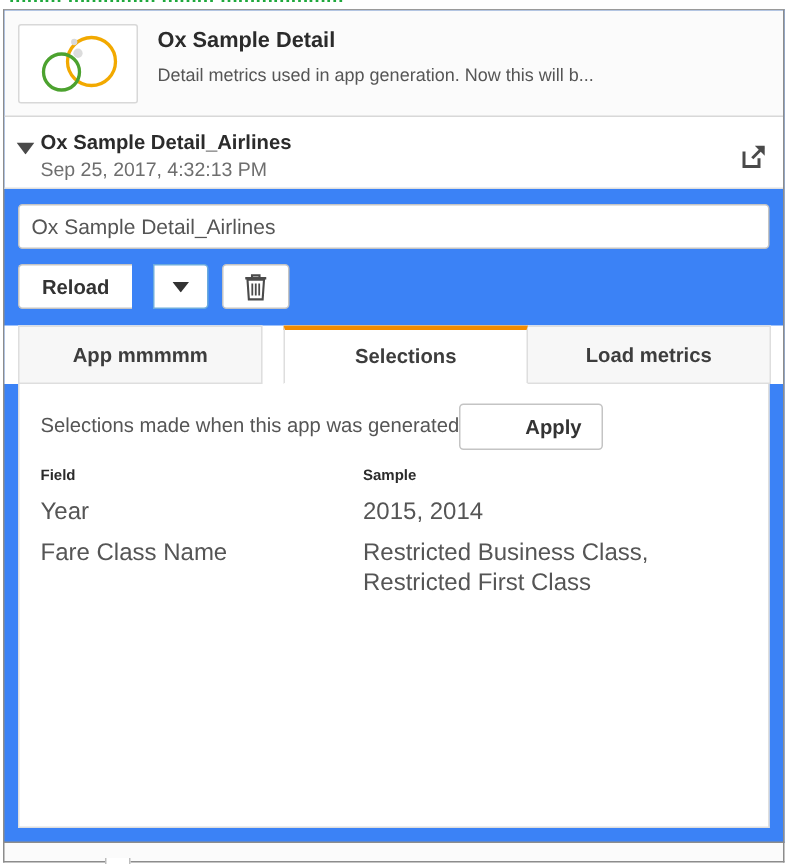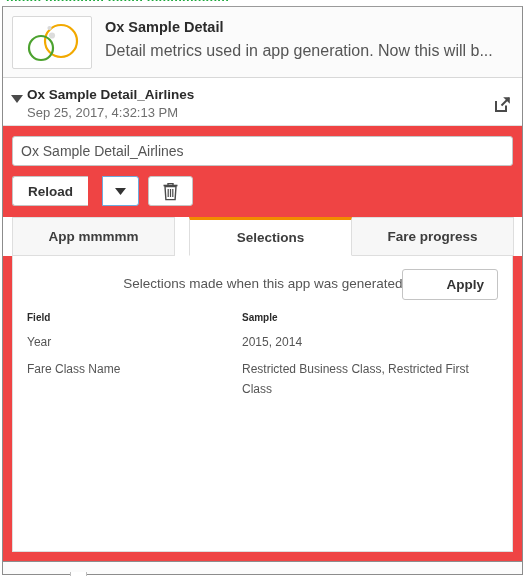--- a/index.html
+++ b/index.html
@@ -39,21 +39,21 @@
   
   .panel {
     position: absolute;
     top: 6px;
     left: 2px;
     width: 521px;
     height: 556px;
     box-sizing: border-box;
     border: 1px solid #8c8c8c;
     border-top-color: #9a9a9a;
-    background: #ef4444;
+    background: #3b82f6;
     display: flex;
     flex-direction: column;
   }
 
   
   .app-header {
     display: flex;
     align-items: flex-start;
     padding: 9px 10px 9px 9px;
     background: #fbfbfb;
@@ -83,21 +83,21 @@
   }
   .app-name {
     font-size: 14.5px;
     font-weight: bold;
     color: #2b2b2b;
     line-height: 20px;
     white-space: nowrap;
     overflow: hidden;
   }
   .app-desc {
-    font-size: 16px;
+    font-size: 12px;
     color: #555555;
     line-height: 21px;
     margin-top: 3px;
     white-space: nowrap;
     overflow: hidden;
     text-overflow: clip;
   }
 
   
   .task-row {
@@ -251,21 +251,21 @@
     border-top: none;
     box-sizing: border-box;
     background: #ffffff;
     padding: 14px 14px 0 14px;
     overflow: hidden;
     margin-top: -1px;
   }
   .sel-head {
     display: flex;
     align-items: flex-start;
-    justify-content: flex-end;
+    justify-content: flex-start;
   }
   .sel-note {
     font-size: 13.5px;
     color: #555555;
     line-height: 30px;
   }
   .btn-apply {
     min-width: 80px;
     height: 31px;
     padding-left: 43px;
@@ -279,21 +279,21 @@
   table.sel-table th {
     text-align: left;
     font-size: 10px;
     font-weight: bold;
     color: #2b2b2b;
     padding: 0 0 9px 0;
     vertical-align: top;
   }
   table.sel-table td {
     text-align: left;
-    font-size: 12px;
+    font-size: 16px;
     color: #555555;
     padding: 0 0 7px 0;
     vertical-align: top;
     line-height: 20px;
     margin-top: 16px;
   }
   .col-field { width: 215px; }
   .col-values { width: auto; padding-right: 8px; }
 
   
@@ -381,21 +381,21 @@
         <path d="M6 3.5 L6 1.6 L11 1.6 L11 3.5" stroke="#4a4a4a" stroke-width="1.4" fill="none"></path>
         <path d="M3 4.5 L3.9 17.6 L13.1 17.6 L14 4.5 Z" stroke="#4a4a4a" stroke-width="1.4" fill="none"></path>
         <path d="M6.2 7 L6.2 15 M8.5 7 L8.5 15 M10.8 7 L10.8 15" stroke="#4a4a4a" stroke-width="1.2"></path>
       </svg>
     </div>
   </div>
 
   <div class="tabs">
     <div class="tab">App mmmmm</div>
     <div class="tab active">Selections</div>
-    <div class="tab">Fare progress</div>
+    <div class="tab">Load metrics</div>
   </div>
 
   <div class="tab-body">
     <div class="sel-head">
       <div class="sel-note">Selections made when this app was generated</div>
       <div class="btn btn-apply">Apply</div>
     </div>
 
     <table class="sel-table">
       <thead>

